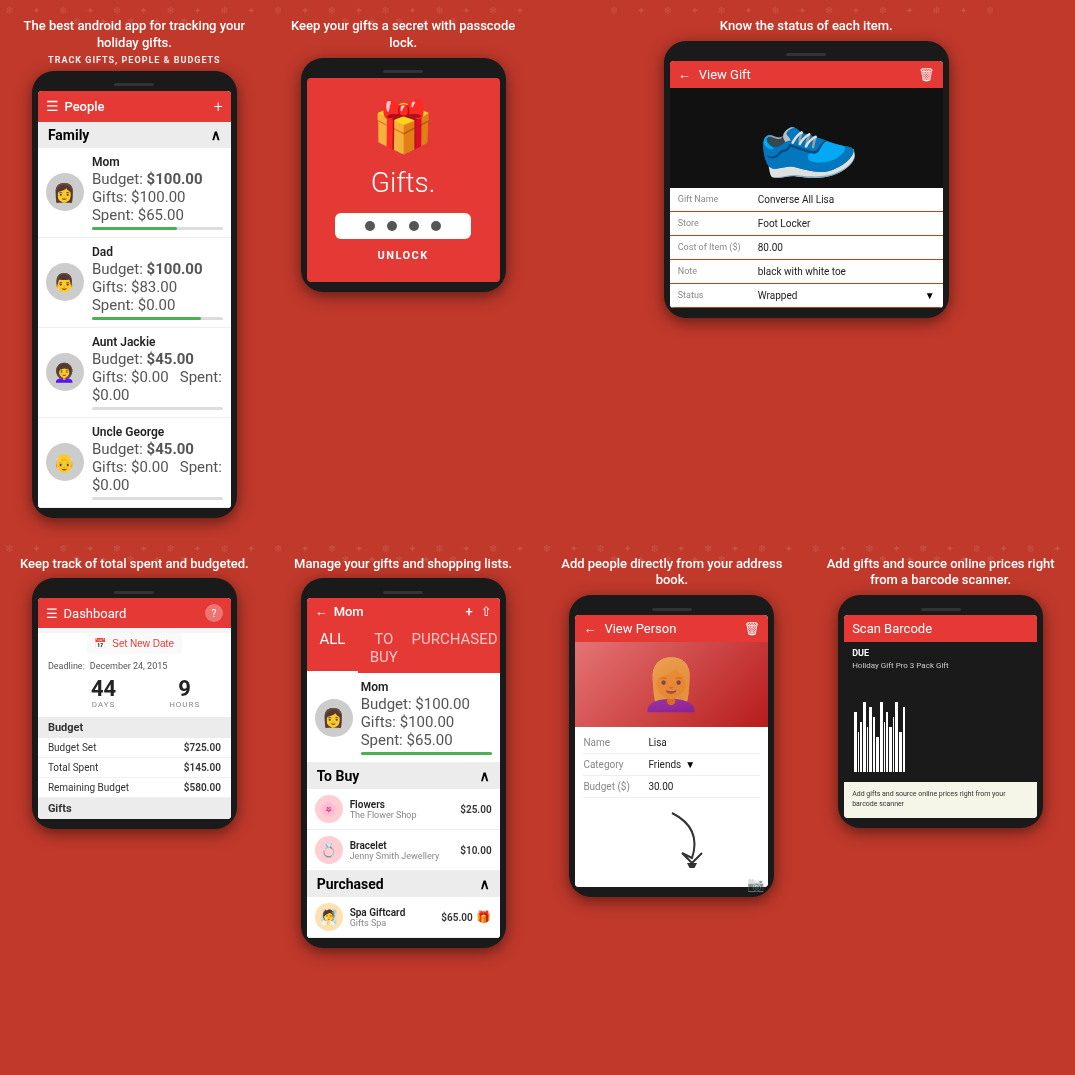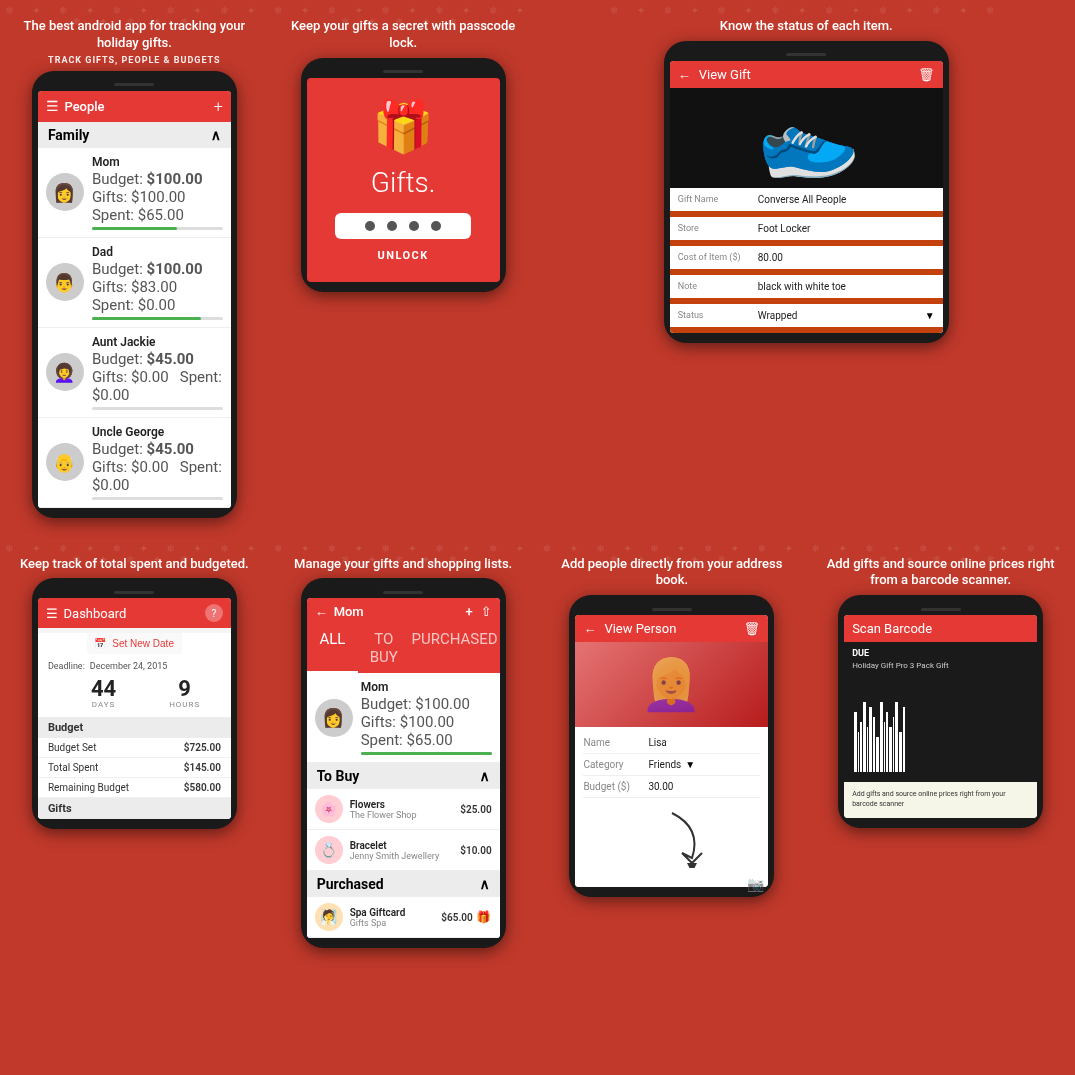--- a/index.html
+++ b/index.html
@@ -176,21 +176,21 @@
       align-items: center;
       justify-content: center;
       overflow: hidden;
     }
     .gift-details {
       background: white;
     }
     .gift-row {
       display: flex;
       padding: 6px 8px;
-      border-bottom: 6px solid #c2410c;
+      border-bottom: 1px solid #c2410c;
       font-size: 10px;
     }
     .gift-label {
       color: #888;
       width: 80px;
       flex-shrink: 0;
       font-size: 9px;
     }
     .gift-value {
       color: #222;
@@ -522,21 +522,21 @@
         <span style="flex:1;">View Gift</span>
         <span>🗑</span>
       </div>
       <div class="gift-image-area">
         <span style="font-size:80px; transform:rotate(-15deg); display:block;">👟</span>
       </div>
       <div class="gift-details">
         <div id="gift-rows">
             <div class="gift-row">
     <span class="gift-label">Gift Name</span>
-    <span class="gift-value">Converse All People</span>
+    <span class="gift-value">Converse All Lisa</span>
 
   </div>
             <div class="gift-row">
     <span class="gift-label">Store</span>
     <span class="gift-value">Foot Locker</span>
 
   </div>
             <div class="gift-row">
     <span class="gift-label">Cost of Item ($)</span>
     <span class="gift-value">80.00</span>

